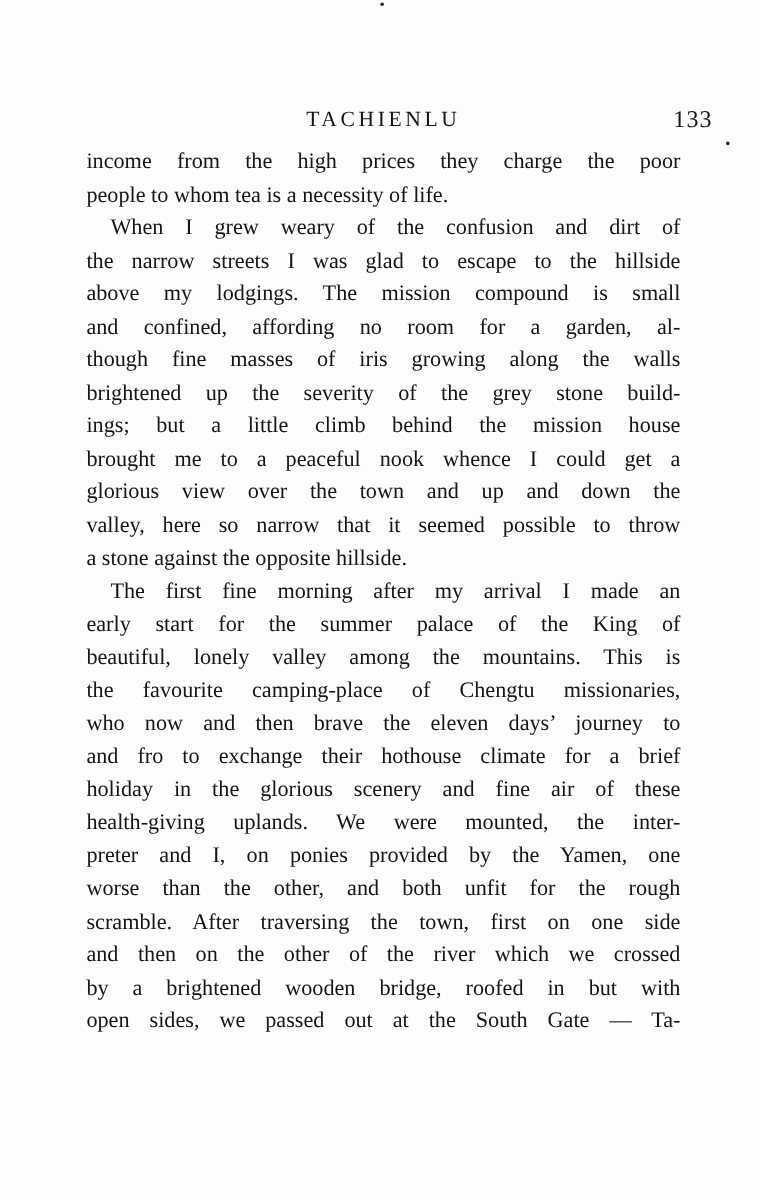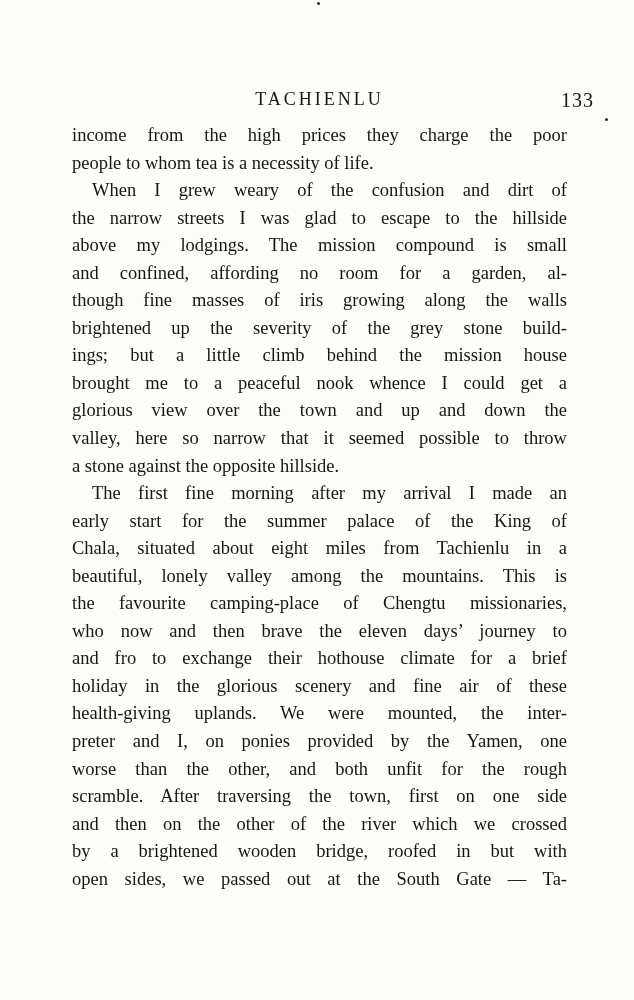--- a/index.html
+++ b/index.html
@@ -84,21 +84,20 @@
       <div class="text-line justified">and confined, affording no room for a garden, al-</div>
       <div class="text-line justified">though fine masses of iris growing along the walls</div>
       <div class="text-line justified">brightened up the severity of the grey stone build-</div>
       <div class="text-line justified">ings; but a little climb behind the mission house</div>
       <div class="text-line justified">brought me to a peaceful nook whence I could get a</div>
       <div class="text-line justified">glorious view over the town and up and down the</div>
       <div class="text-line justified">valley, here so narrow that it seemed possible to throw</div>
       <div class="text-line">a stone against the opposite hillside.</div>
       <div class="text-line justified indented">The first fine morning after my arrival I made an</div>
       <div class="text-line justified">early start for the summer palace of the King of</div>
-      <div class="text-line justified">Chala, situated about eight miles from Tachienlu in a</div>
       <div class="text-line justified">beautiful, lonely valley among the mountains. This is</div>
       <div class="text-line justified">the favourite camping-place of Chengtu missionaries,</div>
       <div class="text-line justified">who now and then brave the eleven days’ journey to</div>
       <div class="text-line justified">and fro to exchange their hothouse climate for a brief</div>
       <div class="text-line justified">holiday in the glorious scenery and fine air of these</div>
       <div class="text-line justified">health-giving uplands. We were mounted, the inter-</div>
       <div class="text-line justified">preter and I, on ponies provided by the Yamen, one</div>
       <div class="text-line justified">worse than the other, and both unfit for the rough</div>
       <div class="text-line justified">scramble. After traversing the town, first on one side</div>
       <div class="text-line justified">and then on the other of the river which we crossed</div>

